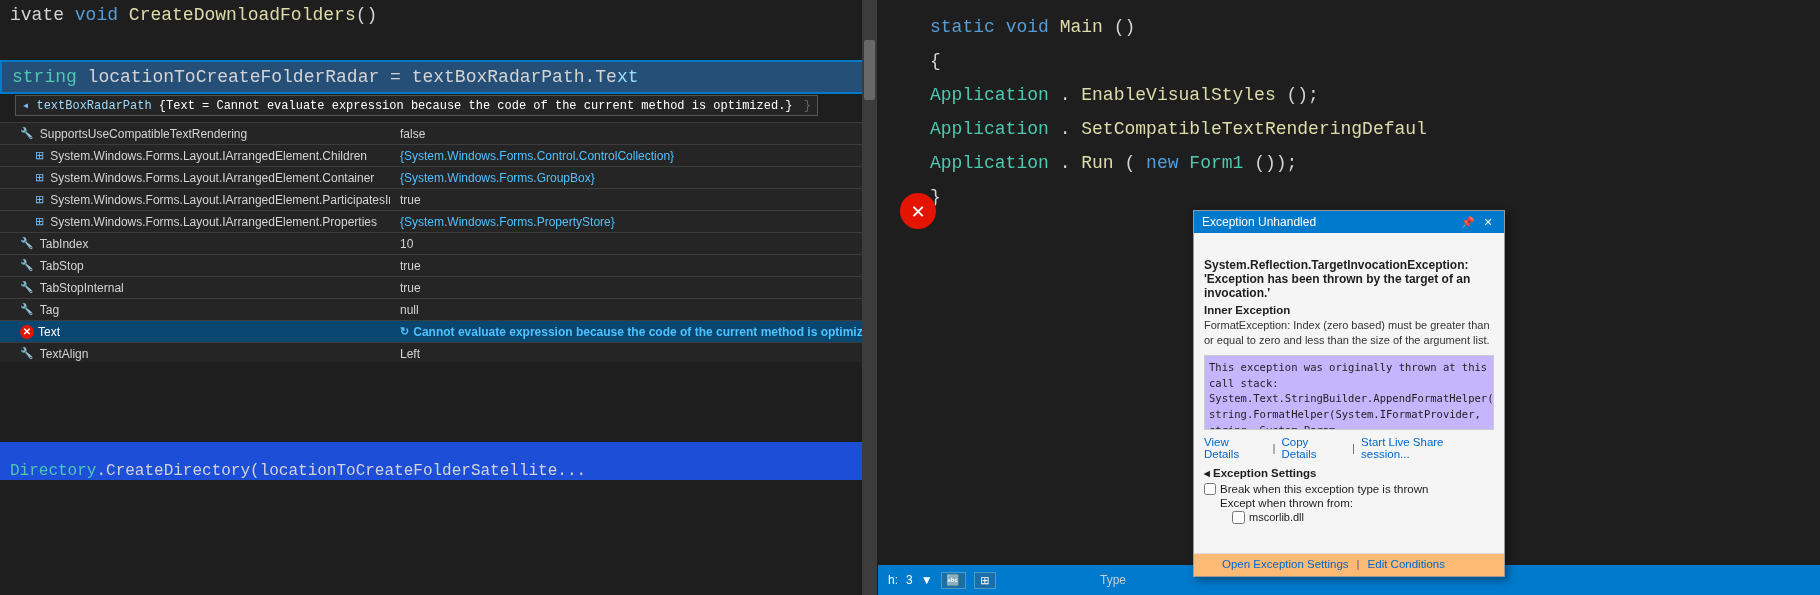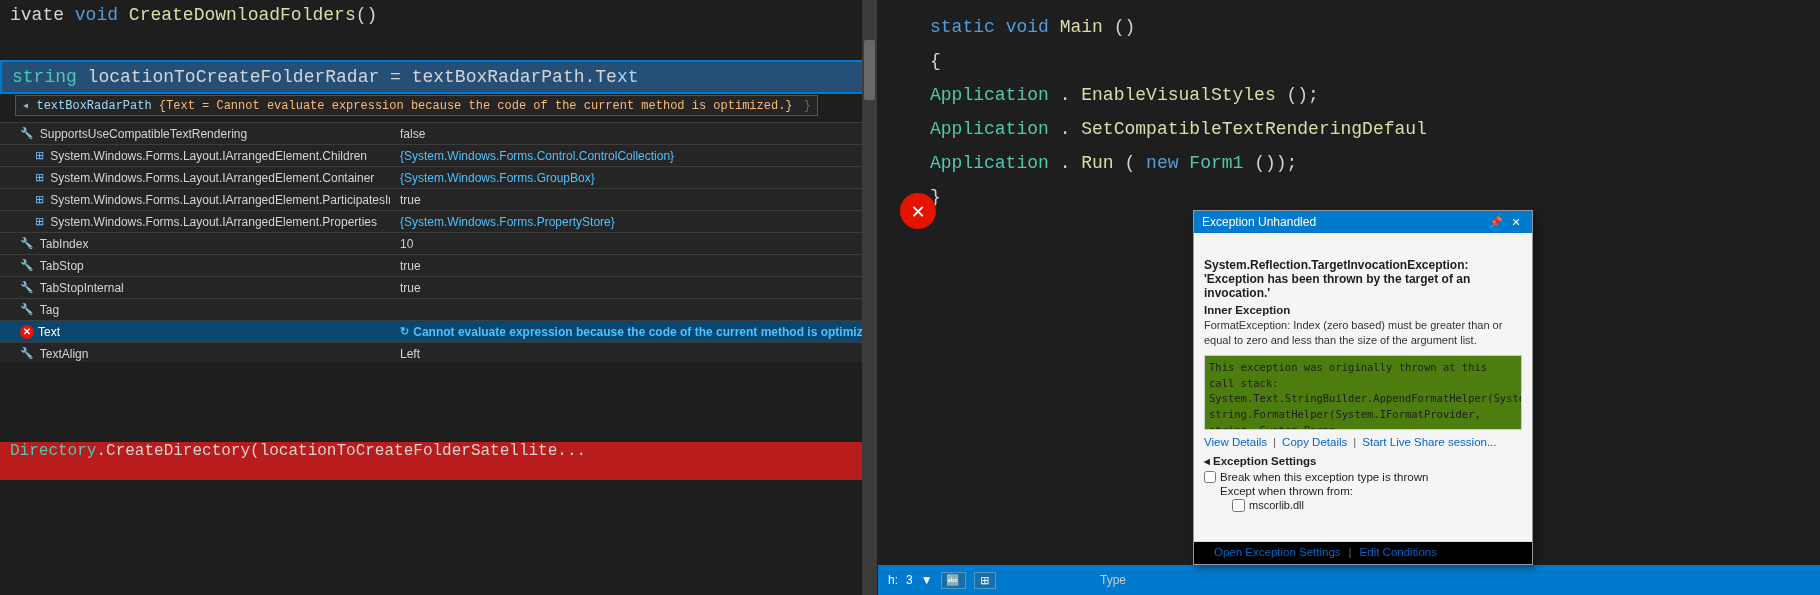--- a/index.html
+++ b/index.html
@@ -129,23 +129,23 @@
       margin-right: 2px;
     }
 
     
     .code-bottom {
       position: absolute;
       bottom: 0;
       left: 0;
       width: 862px;
       height: 38px;
-      background: #b91c1c;
-      display: flex;
-      align-items: flex-start;
+      background: #1d4ed8;
+      display: flex;
+      align-items: flex-end;
       padding-left: 10px;
     }
 
     
     .code-right {
       position: absolute;
       top: 0;
       left: 880px;
       width: 940px;
       height: 515px;
@@ -175,21 +175,21 @@
       font-size: 22px;
       font-weight: bold;
       z-index: 5;
     }
 
     
     .exception-dialog {
       position: absolute;
       top: 210px;
       left: 1193px;
-      width: 340px;
+      width: 312px;
       background: #f5f5f5;
       border: 1px solid #999;
       box-shadow: 3px 3px 8px rgba(0,0,0,0.4);
       font-family: 'Segoe UI', sans-serif;
       font-size: 12px;
       z-index: 20;
     }
 
     .dialog-titlebar {
       background: #007acc;
@@ -239,21 +239,21 @@
     }
 
     .inner-exception-text {
       font-size: 11px;
       color: #333;
       line-height: 1.4;
       margin-bottom: 6px;
     }
 
     .stack-trace-box {
-      background: #4d7c0f;
+      background: #c4b5fd;
       border: 1px solid #ccc;
       font-size: 10.5px;
       font-family: 'Consolas', monospace;
       padding: 4px;
       height: 75px;
       overflow-y: auto;
       color: #1e1e1e;
       line-height: 1.5;
       margin-bottom: 6px;
     }
@@ -308,23 +308,23 @@
       padding-left: 28px;
       display: flex;
       align-items: center;
       gap: 4px;
       font-size: 11px;
     }
 
     .dialog-footer {
       display: flex;
       gap: 8px;
-      padding: 4px 20px 6px;
+      padding: 4px 28px 6px;
       font-size: 11.5px;
-      background: #000000;
+      background: #fdba74;
       border-top: 1px solid #ddd;
     }
 
     .footer-link {
       color: #0066cc;
       text-decoration: none;
       cursor: pointer;
     }
 
     
@@ -394,21 +394,21 @@
   </div>
   <div style="height:30px"></div>
   <div class="code-line code-line-highlight">
     <span class="code-type">string</span><span class="code-plain"> locationToCreateFolderRadar = textBoxRadarPath.Te</span><span style="color:#9cdcfe">xt</span>
   </div>
 
   <div class="datatip">
     <span style="color:#75bfff">◂ </span>
     <span style="color:#9cdcfe">textBoxRadarPath</span>
     <span style="color:#d4d4d4">  </span>
-    <span style="color:#fdba74">{Text = Cannot evaluate expression because the code of the current method is optimized.}</span>
+    <span style="color:#ffffff">{Text = Cannot evaluate expression because the code of the current method is optimized.}</span>
     <span style="color:#666; margin-left:4px">}</span>
   </div>
 
   <div class="properties-panel">
 
     <div class="prop-row">
       <div class="prop-name">
         <span class="icon-wrench">🔧</span>
         <span>SupportsUseCompatibleTextRendering</span>
       </div>
@@ -461,20 +461,21 @@
         <span class="icon-wrench">🔧</span>
         <span>TabStopInternal</span>
       </div>
       <div class="prop-value">true</div>
     </div>
     <div class="prop-row">
       <div class="prop-name">
         <span class="icon-wrench">🔧</span>
         <span>Tag</span>
       </div>
+      <div class="prop-value">null</div>
     </div>
 
     <div class="prop-row selected">
       <div class="prop-name" style="color:white">
         <span class="icon-error">✕</span>
         <span>Text</span>
       </div>
       <div class="prop-value" style="display:flex;align-items:center;gap:4px;color:#4fc1ff">
         <span style="color:#4fc1ff;font-size:11px">↻</span>
         <span>Cannot evaluate expression because the code of the current method is optimized.</span>

